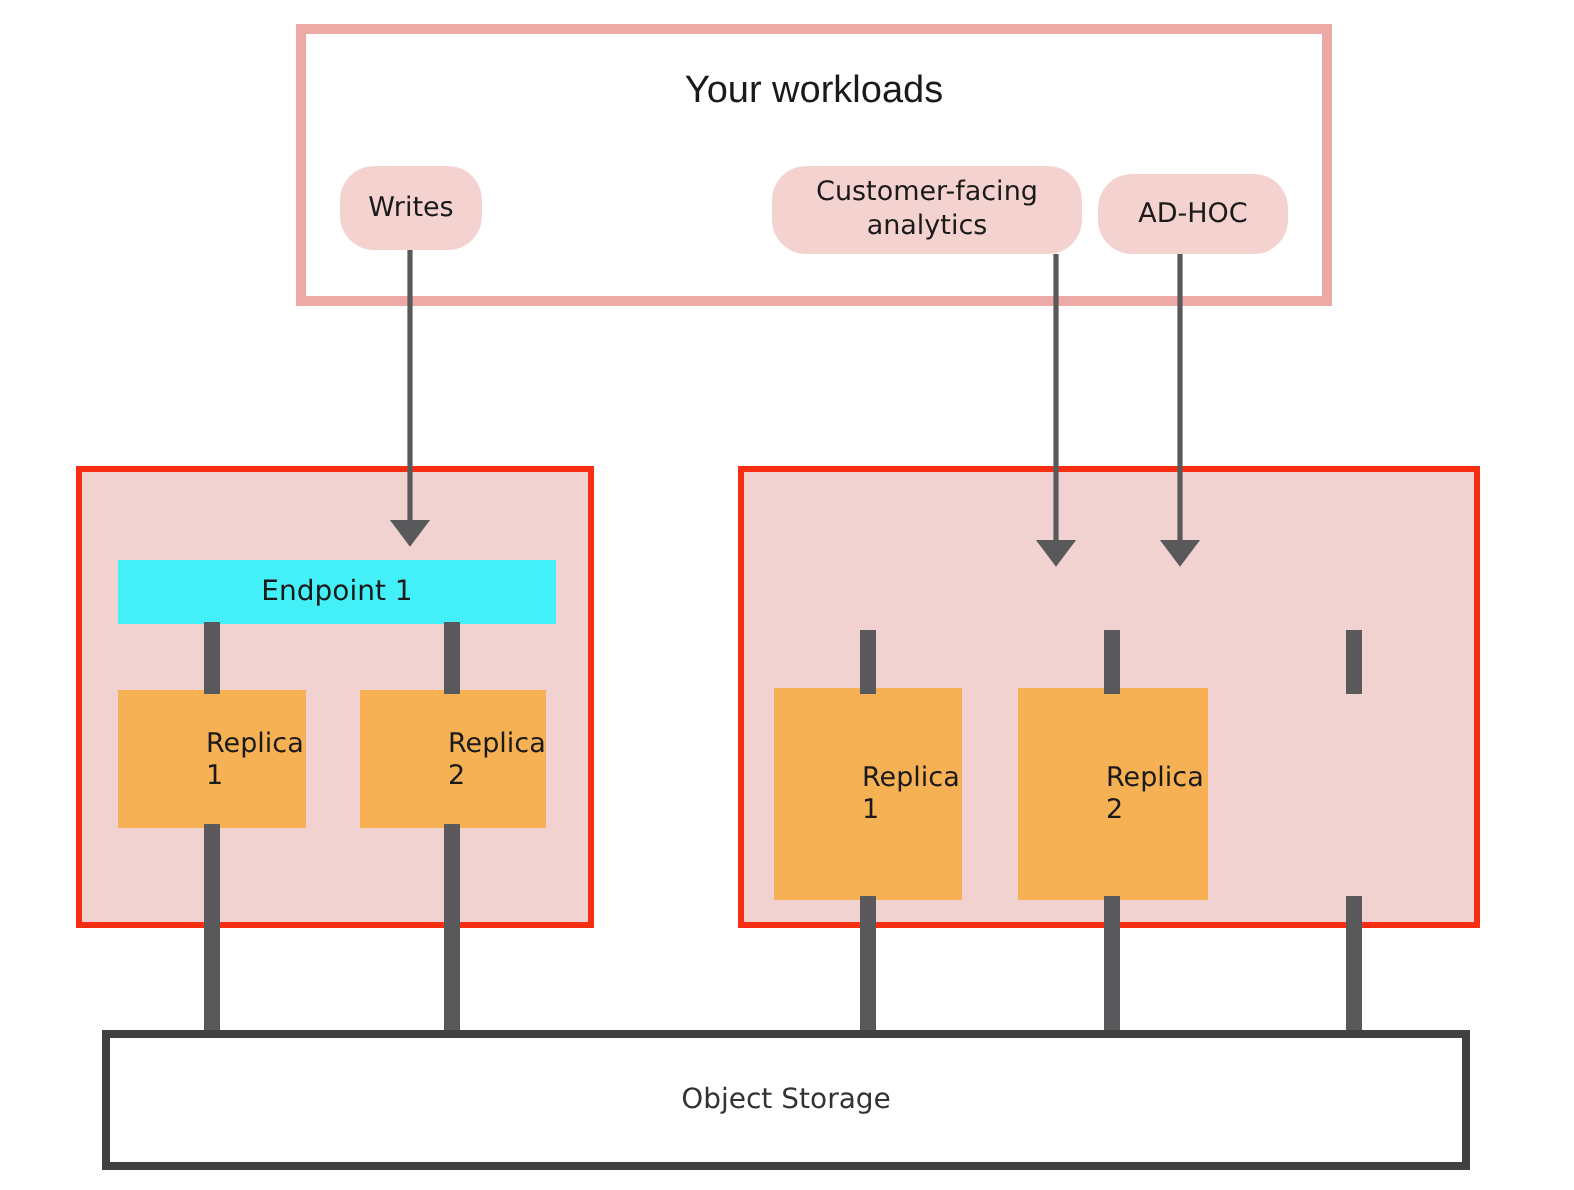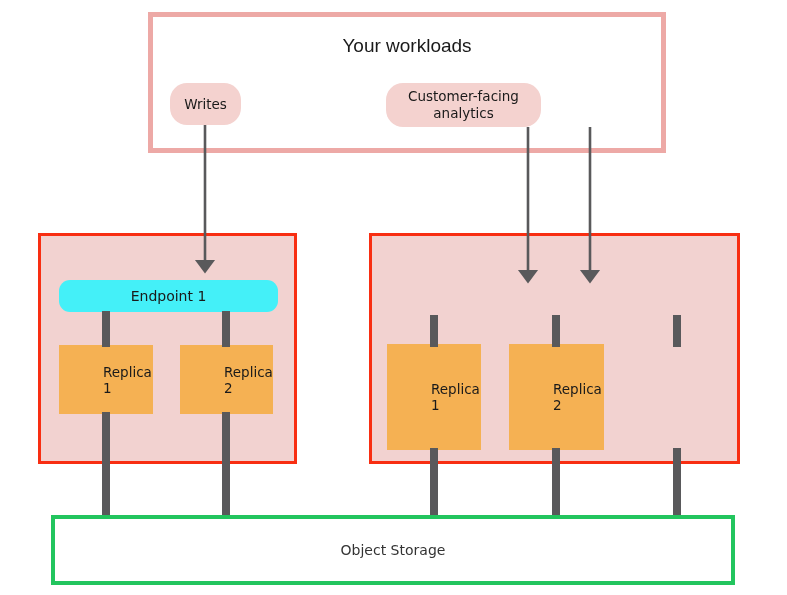--- a/index.html
+++ b/index.html
@@ -61,41 +61,41 @@
   .label-s1 { left: 60px;  top: 246px; width: 160px; height: 26px; }
   .label-s2 { left: 384px; top: 246px; width: 160px; height: 26px; }
 
   
   .endpoint {
     background: #44f0f8;
     display: flex; align-items: center; justify-content: center;
     font-size: 14px; color: #1a1a1a;
     font-family: "DejaVu Sans", sans-serif;
   }
-  .endpoint-1 { left: 59px;  top: 280px; width: 219px; height: 32px; border-radius: 11px; }
+  .endpoint-1 { left: 59px;  top: 280px; width: 219px; height: 32px; }
   .endpoint-2 { left: 386px; top: 282px; width: 337px; height: 34px; }
 
   
   .replica {
     background: #f5b153;
     display: flex; align-items: center; justify-content: center;
     font-size: 13.5px; color: #1a1a1a;
     font-family: "DejaVu Sans", sans-serif;
     padding-left: 44px;
   }
   .rep-s1-1 { left: 59px;  top: 345px; width: 94px;  height: 69px; }
   .rep-s1-2 { left: 180px; top: 345px; width: 93px;  height: 69px; }
   .rep-s2-1 { left: 387px; top: 344px; width: 94px;  height: 106px; }
   .rep-s2-2 { left: 509px; top: 344px; width: 95px;  height: 106px; }
   .rep-s2-3 { left: 630px; top: 344px; width: 94px;  height: 106px; }
 
   
   .storage-box {
     left: 51px; top: 515px; width: 684px; height: 70px;
-    border: 4px solid #22c55e;
+    border: 4px solid #404040;
     background: #ffffff;
     display: flex; align-items: center; justify-content: center;
     font-size: 14px; color: #333333;
     font-family: "DejaVu Sans", sans-serif;
   }
 
   
   .pipe {
     background: #59595b;
     width: 8px;
@@ -110,20 +110,21 @@
 </head>
 <body>
 
 <div id="canvas">
 
   <div class="abs workloads-box"></div>
   <div class="abs workloads-title">Your workloads</div>
 
   <div class="abs chip chip-writes">Writes</div>
   <div class="abs chip chip-cfa">Customer-facing analytics</div>
+  <div class="abs chip chip-adhoc">AD-HOC</div>
 
   <div class="abs service-box service-1"></div>
   <div class="abs endpoint endpoint-1">Endpoint 1</div>
   <div class="abs replica rep-s1-1">Replica 1</div>
   <div class="abs replica rep-s1-2">Replica 2</div>
 
   <div class="abs service-box service-2"></div>
   <div class="abs replica rep-s2-1">Replica 1</div>
   <div class="abs replica rep-s2-2">Replica 2</div>
 

